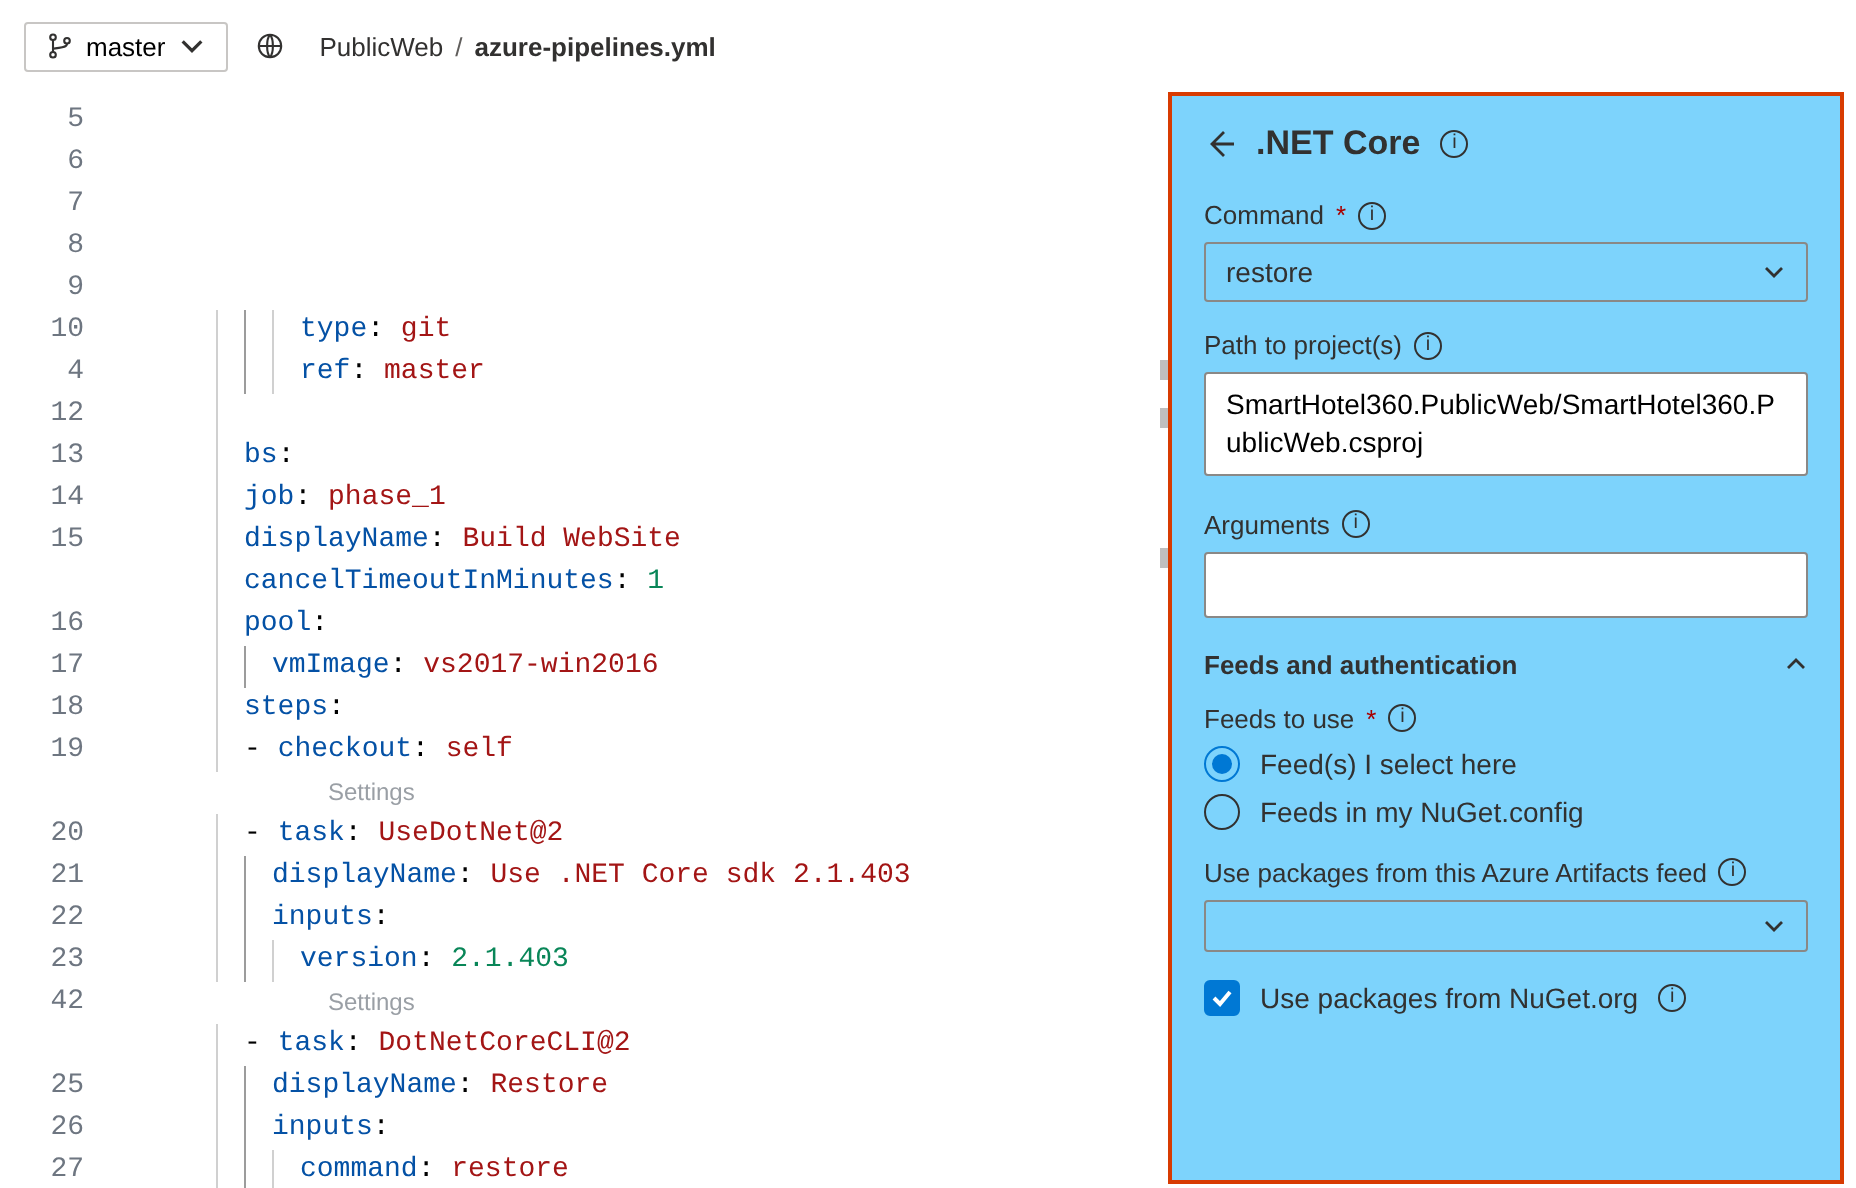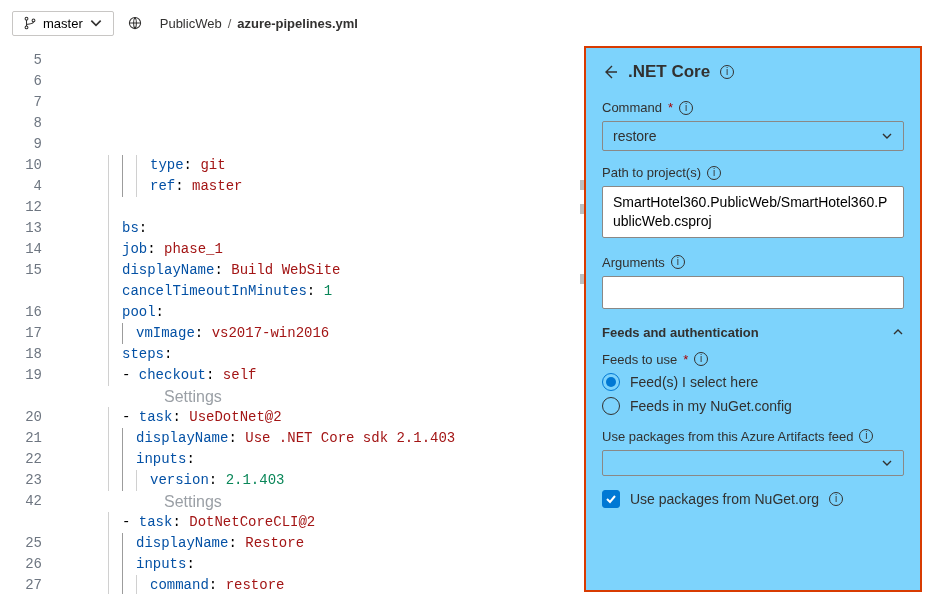--- a/index.html
+++ b/index.html
@@ -46,21 +46,21 @@
   .gutter div { height: 21px; }
   .gutter .settings-gap { height: 21px; }
   .code { flex: 1; padding: 6px 0 0 8px; position: relative; white-space: pre; color: #000; }
   .code .row { height: 21px; display: flex; align-items: center; padding-left: 48px; }
   .indent-guide { display: inline-block; width: 14px; height: 21px; border-left: 1px solid #d0d0d0; }
   .ig-hl { border-left-color: #9c9c9c; }
   .tok-key { color: #0451a5; }
   .tok-str { color: #a31515; }
   .tok-num { color: #098658; }
   .tok-punc { color: #000; }
-  .settings-hint { color: #9a9fa5; font-family: "Segoe UI", sans-serif; font-size: 16px; padding-left: 56px; }
+  .settings-hint { color: #9a9fa5; font-family: "Segoe UI", sans-serif; font-size: 12px; padding-left: 56px; }
   .minimap-mark { position: absolute; right: 0; width: 4px; height: 10px; background: #bfbfbf; }
 
   .side-panel {
     width: 338px;
     border: 2px solid #d83b01;
     margin: 2px 6px 2px 0;
     padding: 14px 16px 10px 16px;
     overflow: auto;
     background: #7dd3fc;
   }

